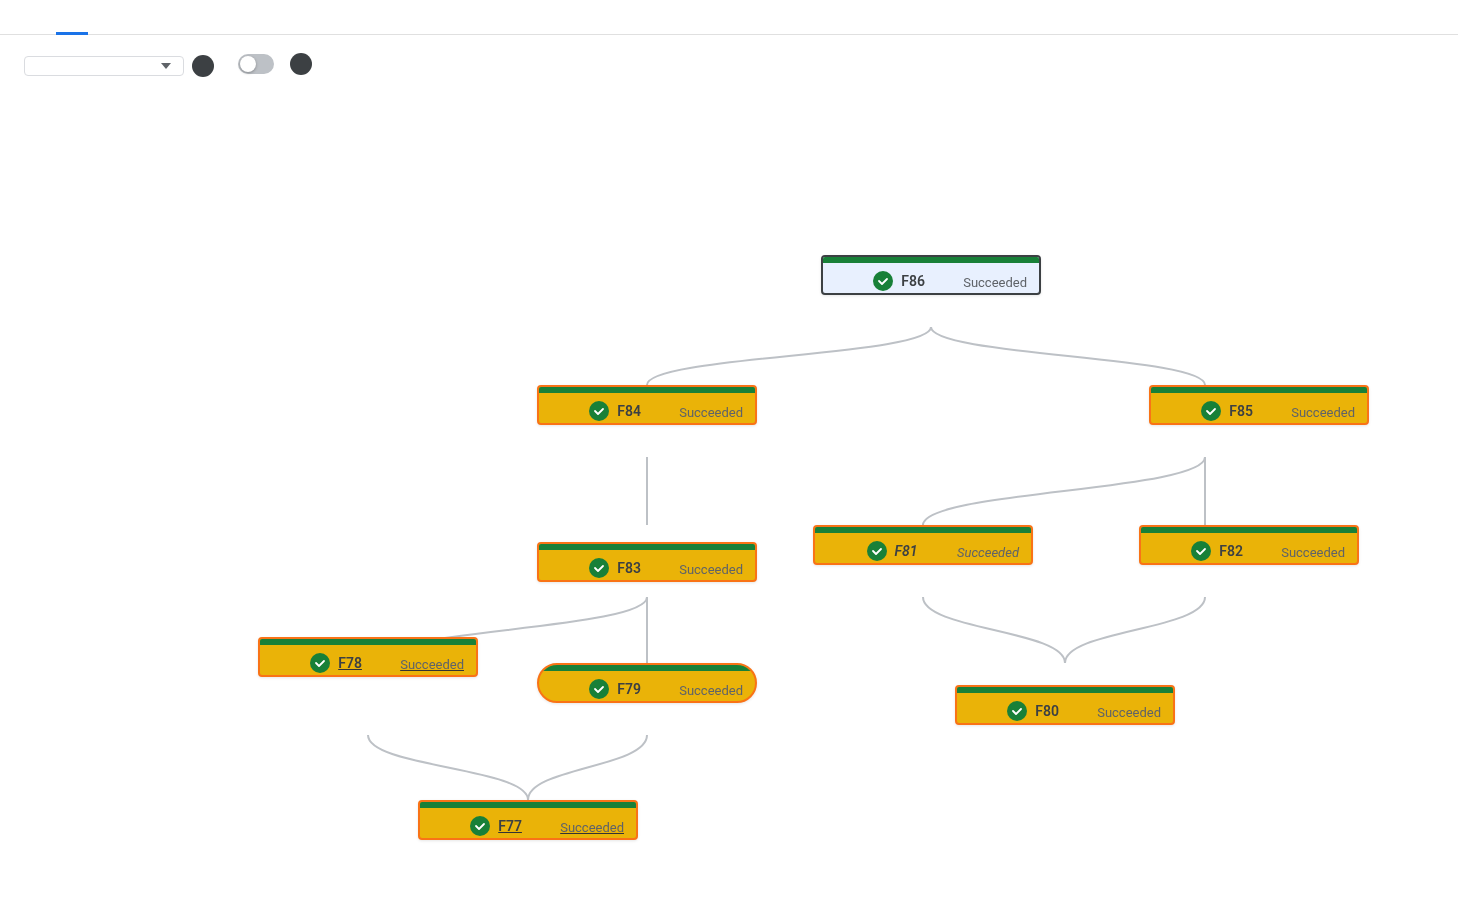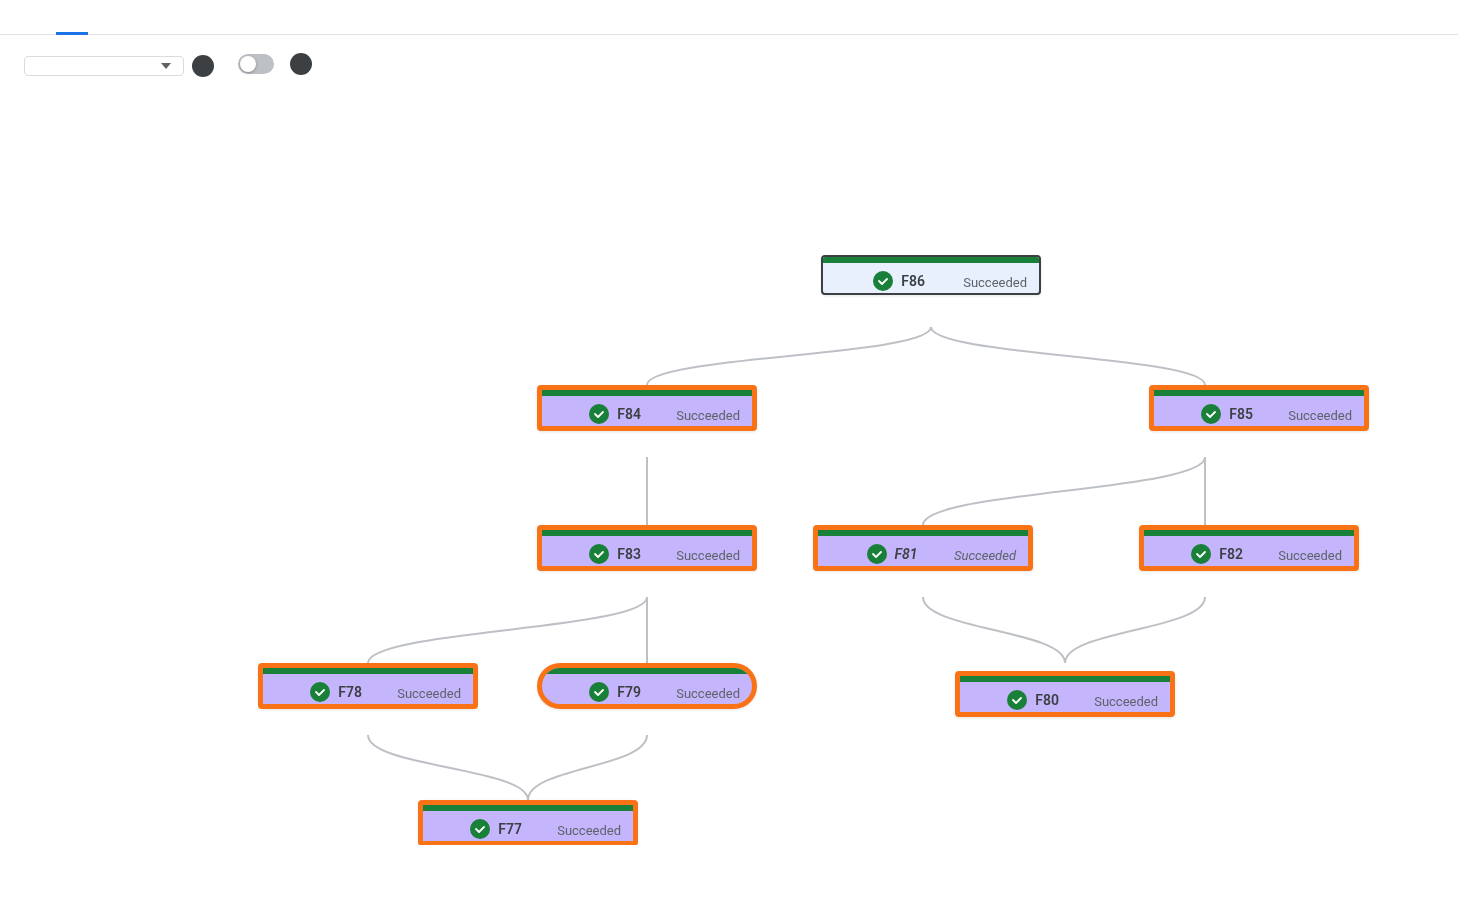--- a/index.html
+++ b/index.html
@@ -129,22 +129,22 @@
       left: 0;
       width: 100%;
       height: 100%;
       pointer-events: none;
     }
 
     
     .node {
       position: absolute;
       width: 220px;
-      background: #c4b5fd;
-      border: 5px solid #f97316;
+      background: #eab308;
+      border: 2px solid #f97316;
       border-radius: 4px;
       overflow: hidden;
       box-shadow: 0 1px 3px rgba(0,0,0,0.1);
     }
     .node.highlighted {
       background: #e8f0fe;
       border-color: #3c4043;
       border-width: 2px;
     }
     .node-top-bar {
@@ -270,21 +270,21 @@
         <div class="check-icon">
           <svg viewBox="0 0 12 12" fill="none" xmlns="http://www.w3.org/2000/svg">
             <path d="M2 6l3 3 5-5" stroke="white" stroke-width="1.8" stroke-linecap="round" stroke-linejoin="round"></path>
           </svg>
         </div>
         <span class="node-title">F85</span>
       </div>
       <span class="node-status">Succeeded</span>
     </div>
   </div>
-      <div class="node" style="left: 537px; top: 440px;">
+      <div class="node" style="left: 537px; top: 457px;">
     <div class="node-top-bar"></div>
     <div class="node-content">
       <div class="node-header">
         <div class="check-icon">
           <svg viewBox="0 0 12 12" fill="none" xmlns="http://www.w3.org/2000/svg">
             <path d="M2 6l3 3 5-5" stroke="white" stroke-width="1.8" stroke-linecap="round" stroke-linejoin="round"></path>
           </svg>
         </div>
         <span class="node-title">F83</span>
       </div>
@@ -312,21 +312,21 @@
         <div class="check-icon">
           <svg viewBox="0 0 12 12" fill="none" xmlns="http://www.w3.org/2000/svg">
             <path d="M2 6l3 3 5-5" stroke="white" stroke-width="1.8" stroke-linecap="round" stroke-linejoin="round"></path>
           </svg>
         </div>
         <span class="node-title">F82</span>
       </div>
       <span class="node-status">Succeeded</span>
     </div>
   </div>
-      <div class="node" style="left: 258px; top: 578px;">
+      <div class="node" style="left: 258px; top: 552px; text-decoration: underline;">
     <div class="node-top-bar"></div>
     <div class="node-content">
       <div class="node-header">
         <div class="check-icon">
           <svg viewBox="0 0 12 12" fill="none" xmlns="http://www.w3.org/2000/svg">
             <path d="M2 6l3 3 5-5" stroke="white" stroke-width="1.8" stroke-linecap="round" stroke-linejoin="round"></path>
           </svg>
         </div>
         <span class="node-title">F78</span>
       </div>
@@ -340,35 +340,35 @@
         <div class="check-icon">
           <svg viewBox="0 0 12 12" fill="none" xmlns="http://www.w3.org/2000/svg">
             <path d="M2 6l3 3 5-5" stroke="white" stroke-width="1.8" stroke-linecap="round" stroke-linejoin="round"></path>
           </svg>
         </div>
         <span class="node-title">F79</span>
       </div>
       <span class="node-status">Succeeded</span>
     </div>
   </div>
-      <div class="node" style="left: 955px; top: 586px;">
+      <div class="node" style="left: 955px; top: 600px;">
     <div class="node-top-bar"></div>
     <div class="node-content">
       <div class="node-header">
         <div class="check-icon">
           <svg viewBox="0 0 12 12" fill="none" xmlns="http://www.w3.org/2000/svg">
             <path d="M2 6l3 3 5-5" stroke="white" stroke-width="1.8" stroke-linecap="round" stroke-linejoin="round"></path>
           </svg>
         </div>
         <span class="node-title">F80</span>
       </div>
       <span class="node-status">Succeeded</span>
     </div>
   </div>
-      <div class="node" style="left: 418px; top: 715px;">
+      <div class="node" style="left: 418px; top: 715px; text-decoration: underline;">
     <div class="node-top-bar"></div>
     <div class="node-content">
       <div class="node-header">
         <div class="check-icon">
           <svg viewBox="0 0 12 12" fill="none" xmlns="http://www.w3.org/2000/svg">
             <path d="M2 6l3 3 5-5" stroke="white" stroke-width="1.8" stroke-linecap="round" stroke-linejoin="round"></path>
           </svg>
         </div>
         <span class="node-title">F77</span>
       </div>

